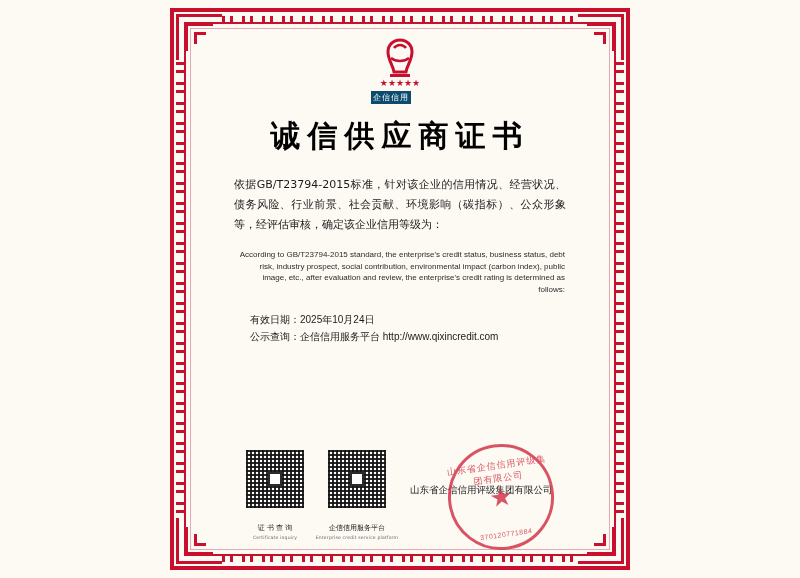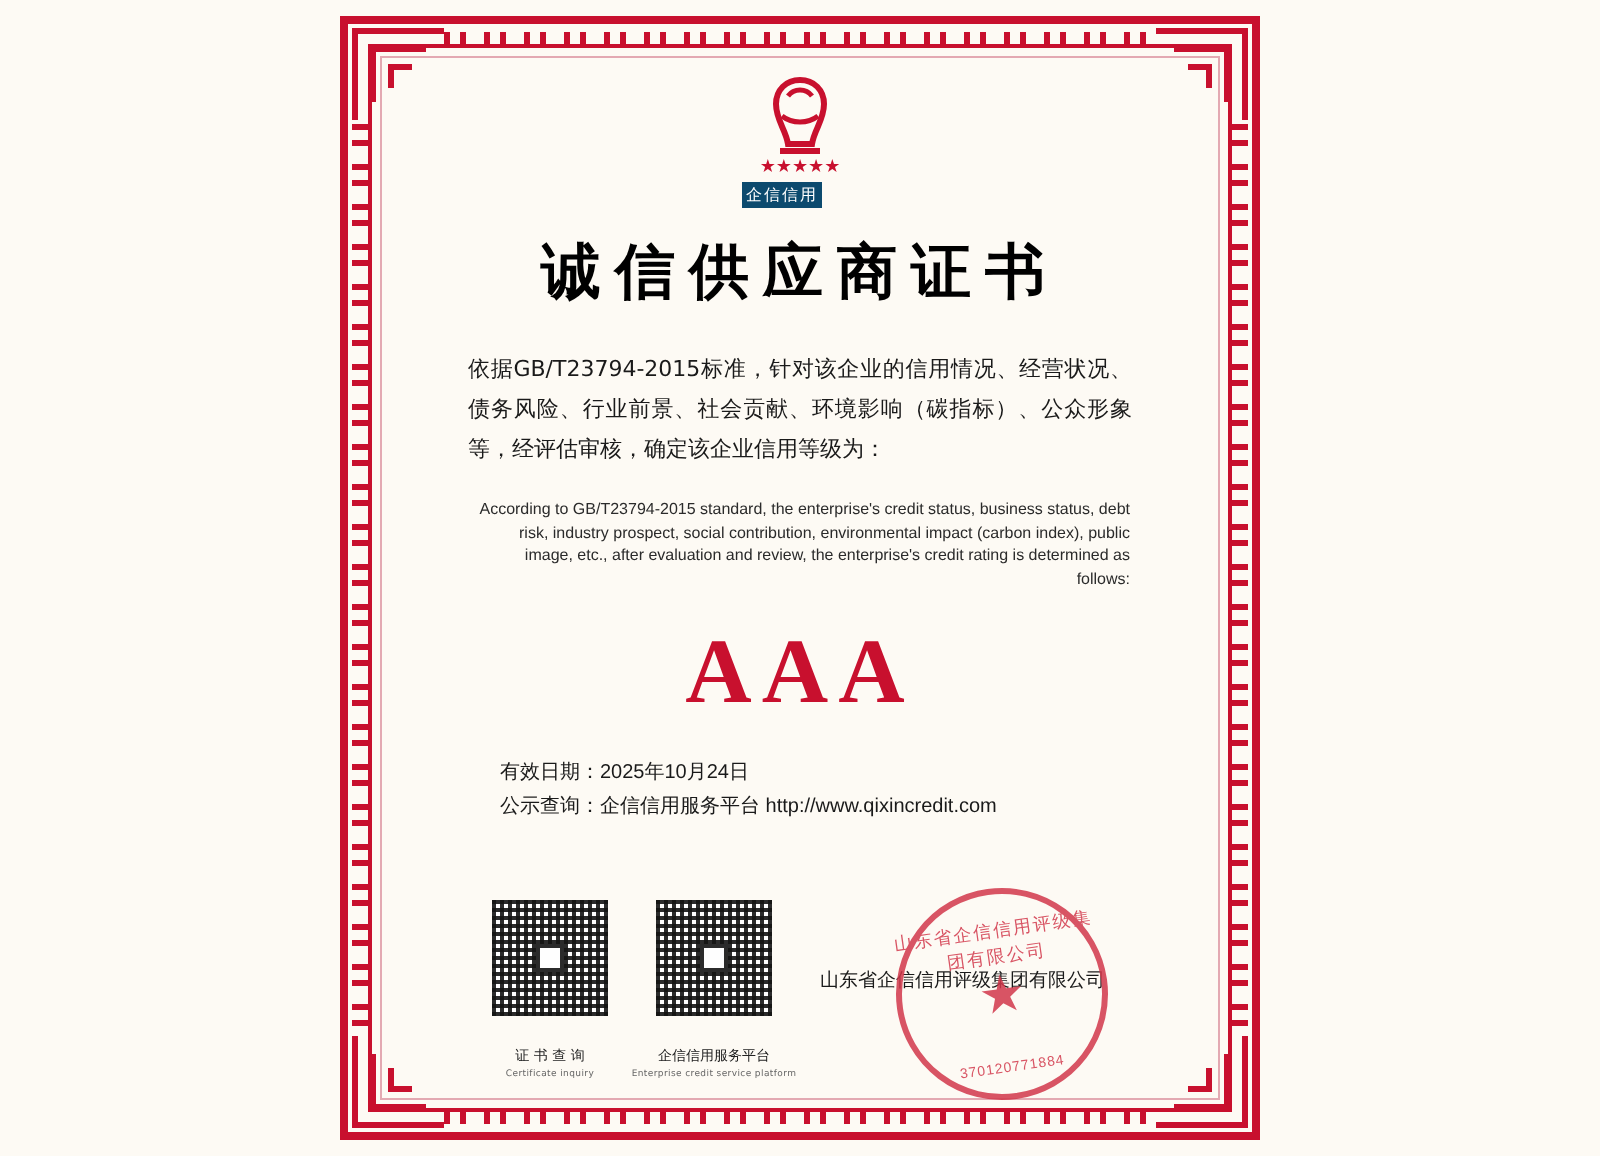--- a/index.html
+++ b/index.html
@@ -362,21 +362,20 @@
       </div>
     </div>
 
     <div class="title-cn">诚信供应商证书</div>
 
 
     <div class="body-cn">依据GB/T23794-2015标准，针对该企业的信用情况、经营状况、债务风险、行业前景、社会贡献、环境影响（碳指标）、公众形象等，经评估审核，确定该企业信用等级为：</div>
 
     <div class="body-en">According to GB/T23794-2015 standard, the enterprise's credit status, business status, debt risk, industry prospect, social contribution, environmental impact (carbon index), public image, etc., after evaluation and review, the enterprise's credit rating is determined as follows:</div>
 
-    <div class="grade">AAA</div>
 
     <div class="details">
       <div class="row">
         <span>有效日期：</span><span class="val">2025年10月24日</span>
       </div>
       <div class="row">
         <span>公示查询：</span><span class="val">企信信用服务平台 http://www.qixincredit.com</span>
       </div>
     </div>
   </div>

